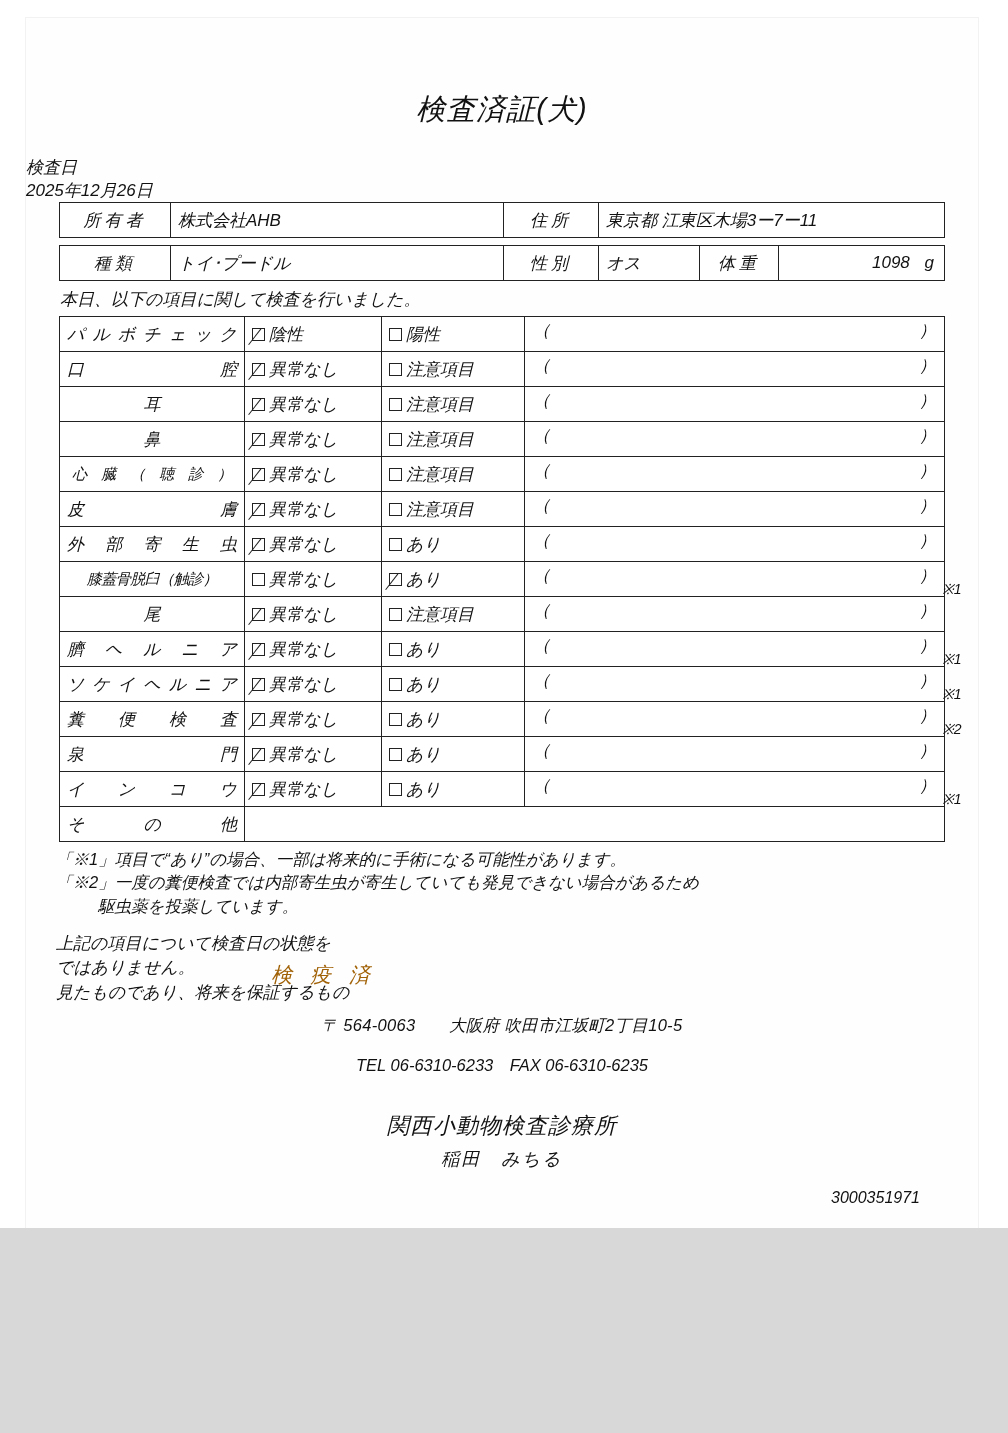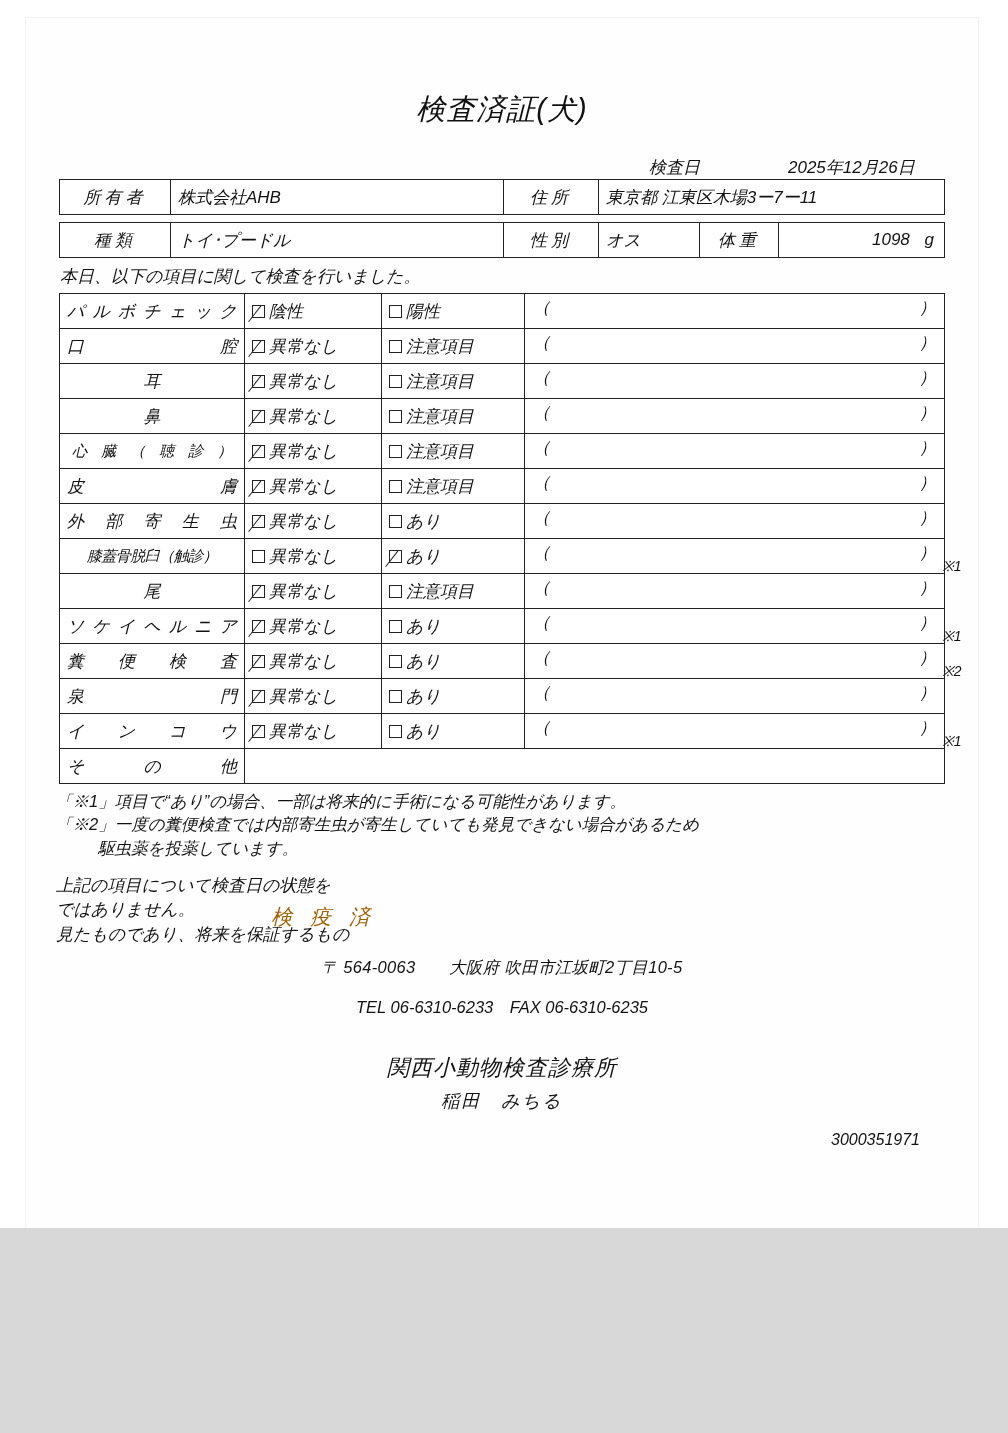--- a/index.html
+++ b/index.html
@@ -37,20 +37,21 @@
     font-weight: 400;
   }
   .exam-date-row {
     display: flex;
     justify-content: flex-end;
     align-items: baseline;
     margin-top: 26px;
     padding-right: 22px;
     font-size: 17px;
     color: #111;
+    flex-direction: column;
   }
   .exam-date-row .lbl {
     margin-right: 88px;
   }
   .exam-date-row .val {
     min-width: 168px;
     text-align: left;
   }
 
   table.t {
@@ -335,20 +336,31 @@
             <td class="chk-name center">尾</td>
             <td class="chk-opt1"><span class="box checked"></span><span>異常なし</span></td>
             <td class="chk-opt2"><span class="box"></span><span>注意項目</span></td>
             <td class="chk-paren">
               <span class="open">（</span>
               <span class="marks"></span>
               <span class="close">）</span>
             </td>
           </tr>
           <tr>
+            <td class="chk-name ">臍　ヘ　ル　ニ　ア</td>
+            <td class="chk-opt1"><span class="box checked"></span><span>異常なし</span></td>
+            <td class="chk-opt2"><span class="box"></span><span>あり</span></td>
+            <td class="chk-paren">
+              <span class="note-col" style="position: absolute; right: -58px;">※1</span>
+              <span class="open">（</span>
+              <span class="marks"></span>
+              <span class="close">）</span>
+            </td>
+          </tr>
+          <tr>
             <td class="chk-name ">ソケイヘルニア</td>
             <td class="chk-opt1"><span class="box checked"></span><span>異常なし</span></td>
             <td class="chk-opt2"><span class="box"></span><span>あり</span></td>
             <td class="chk-paren">
               <span class="note-col" style="position: absolute; right: -58px;">※1</span>
               <span class="open">（</span>
               <span class="marks"></span>
               <span class="close">）</span>
             </td>
           </tr>

